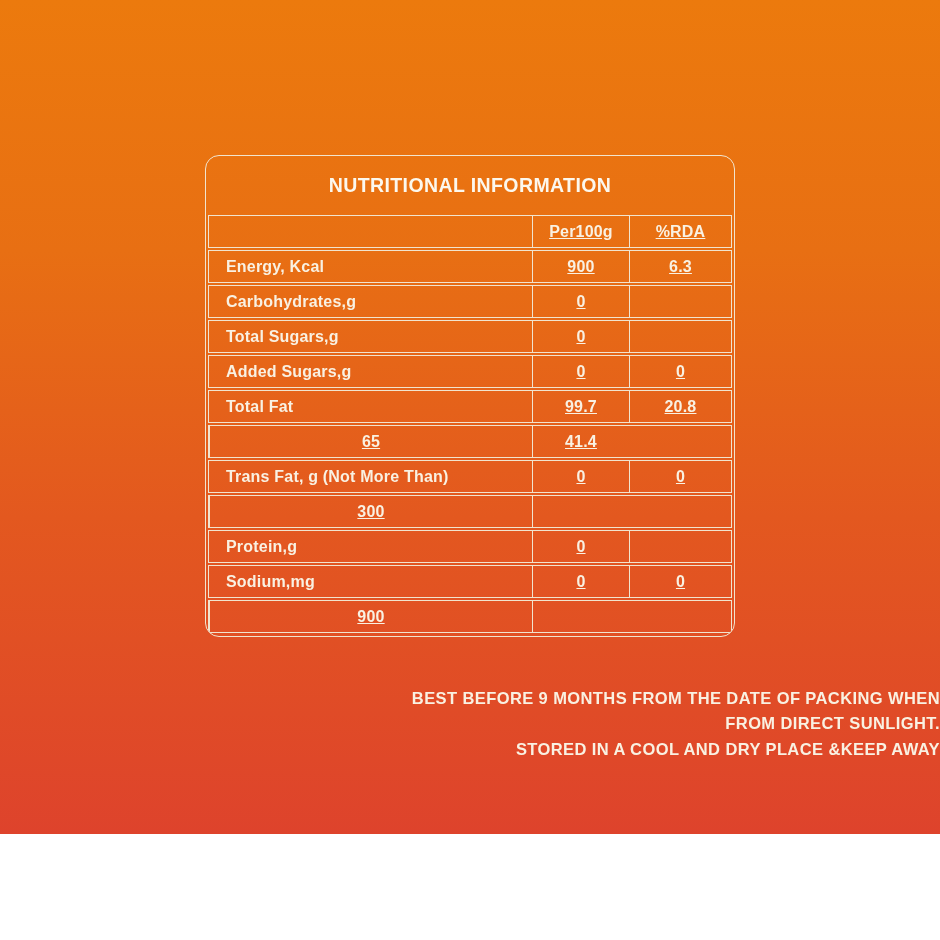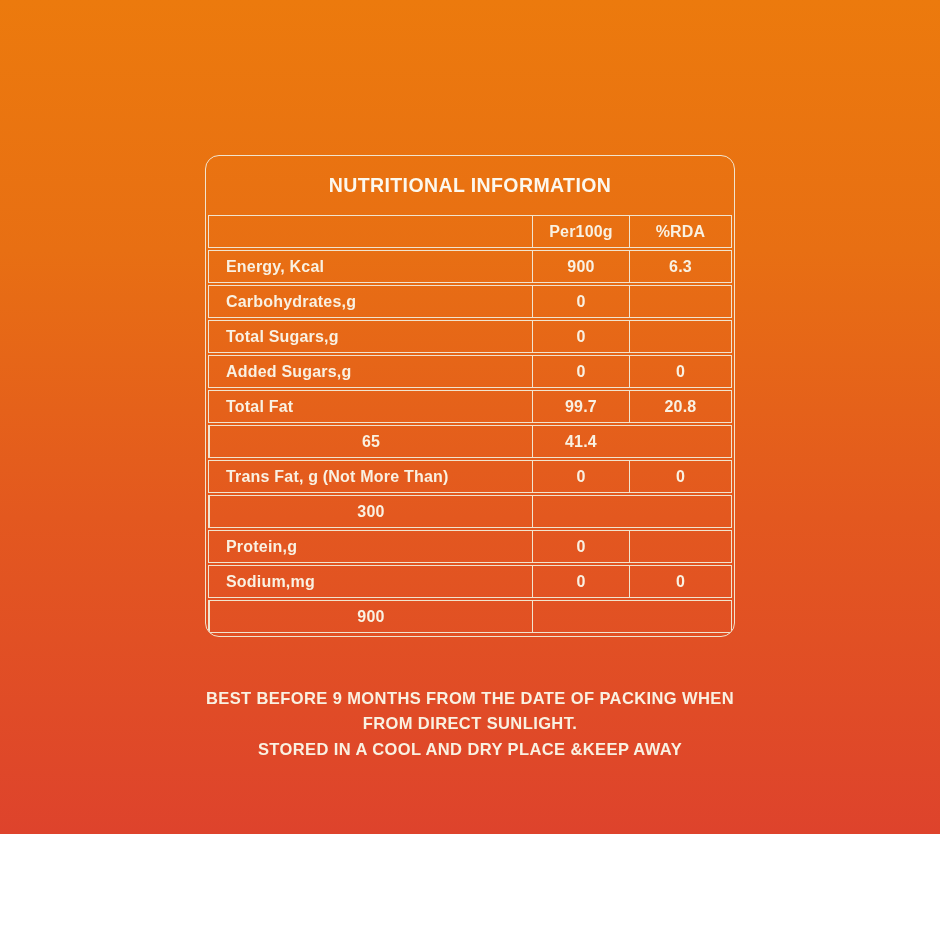--- a/index.html
+++ b/index.html
@@ -68,28 +68,29 @@
 
   .cell-label {
     padding-left: 17px;
     white-space: pre;
     justify-content: flex-start;
   }
 
   .cell-val {
     justify-content: center;
     border-left: 1px solid var(--line);
+    text-decoration: underline;
   }
 
   .footer-note {
     position: absolute;
     left: 0;
     top: 686px;
     width: 940px;
-    text-align: center;
+    text-align: right;
     color: var(--text);
     font-size: 16.5px;
     font-weight: 700;
     line-height: 25.4px;
     letter-spacing: 0.4px;
   }
 </style>
 </head>
 <body>
 

